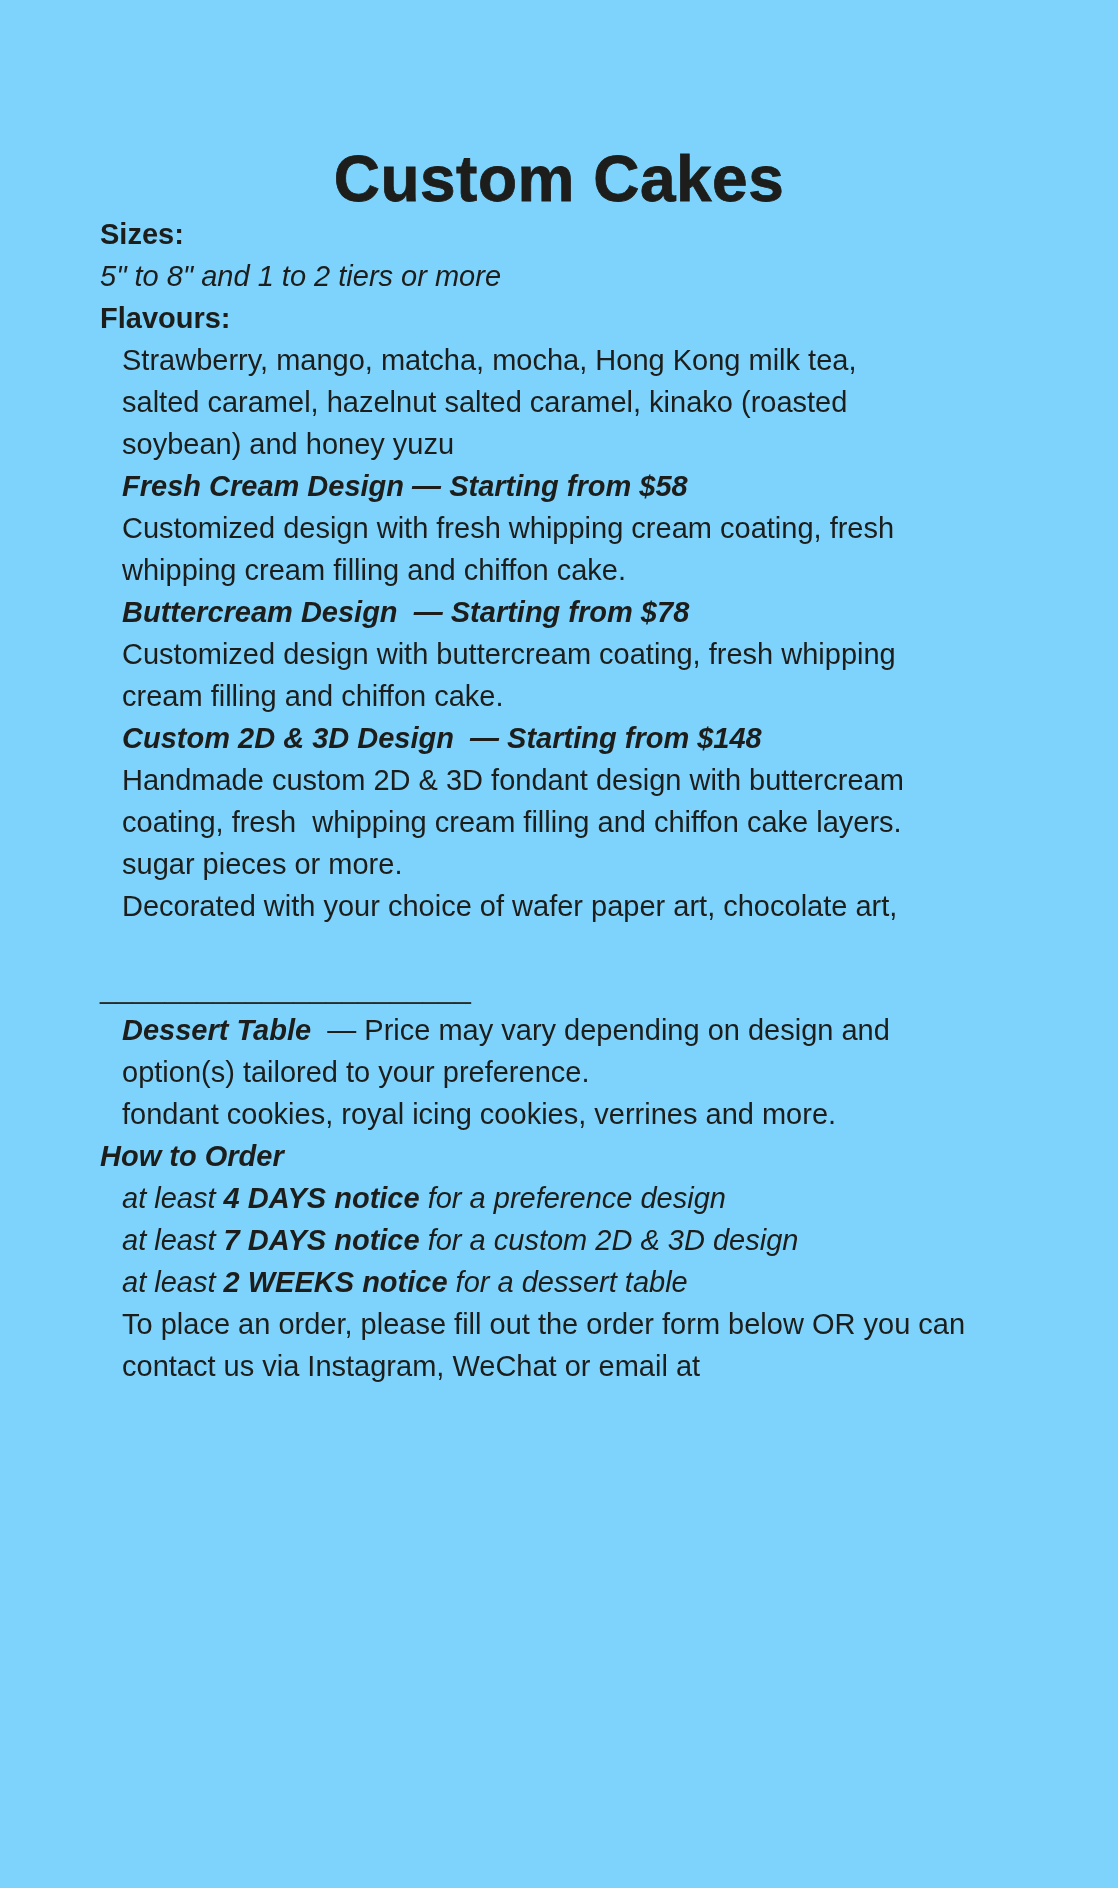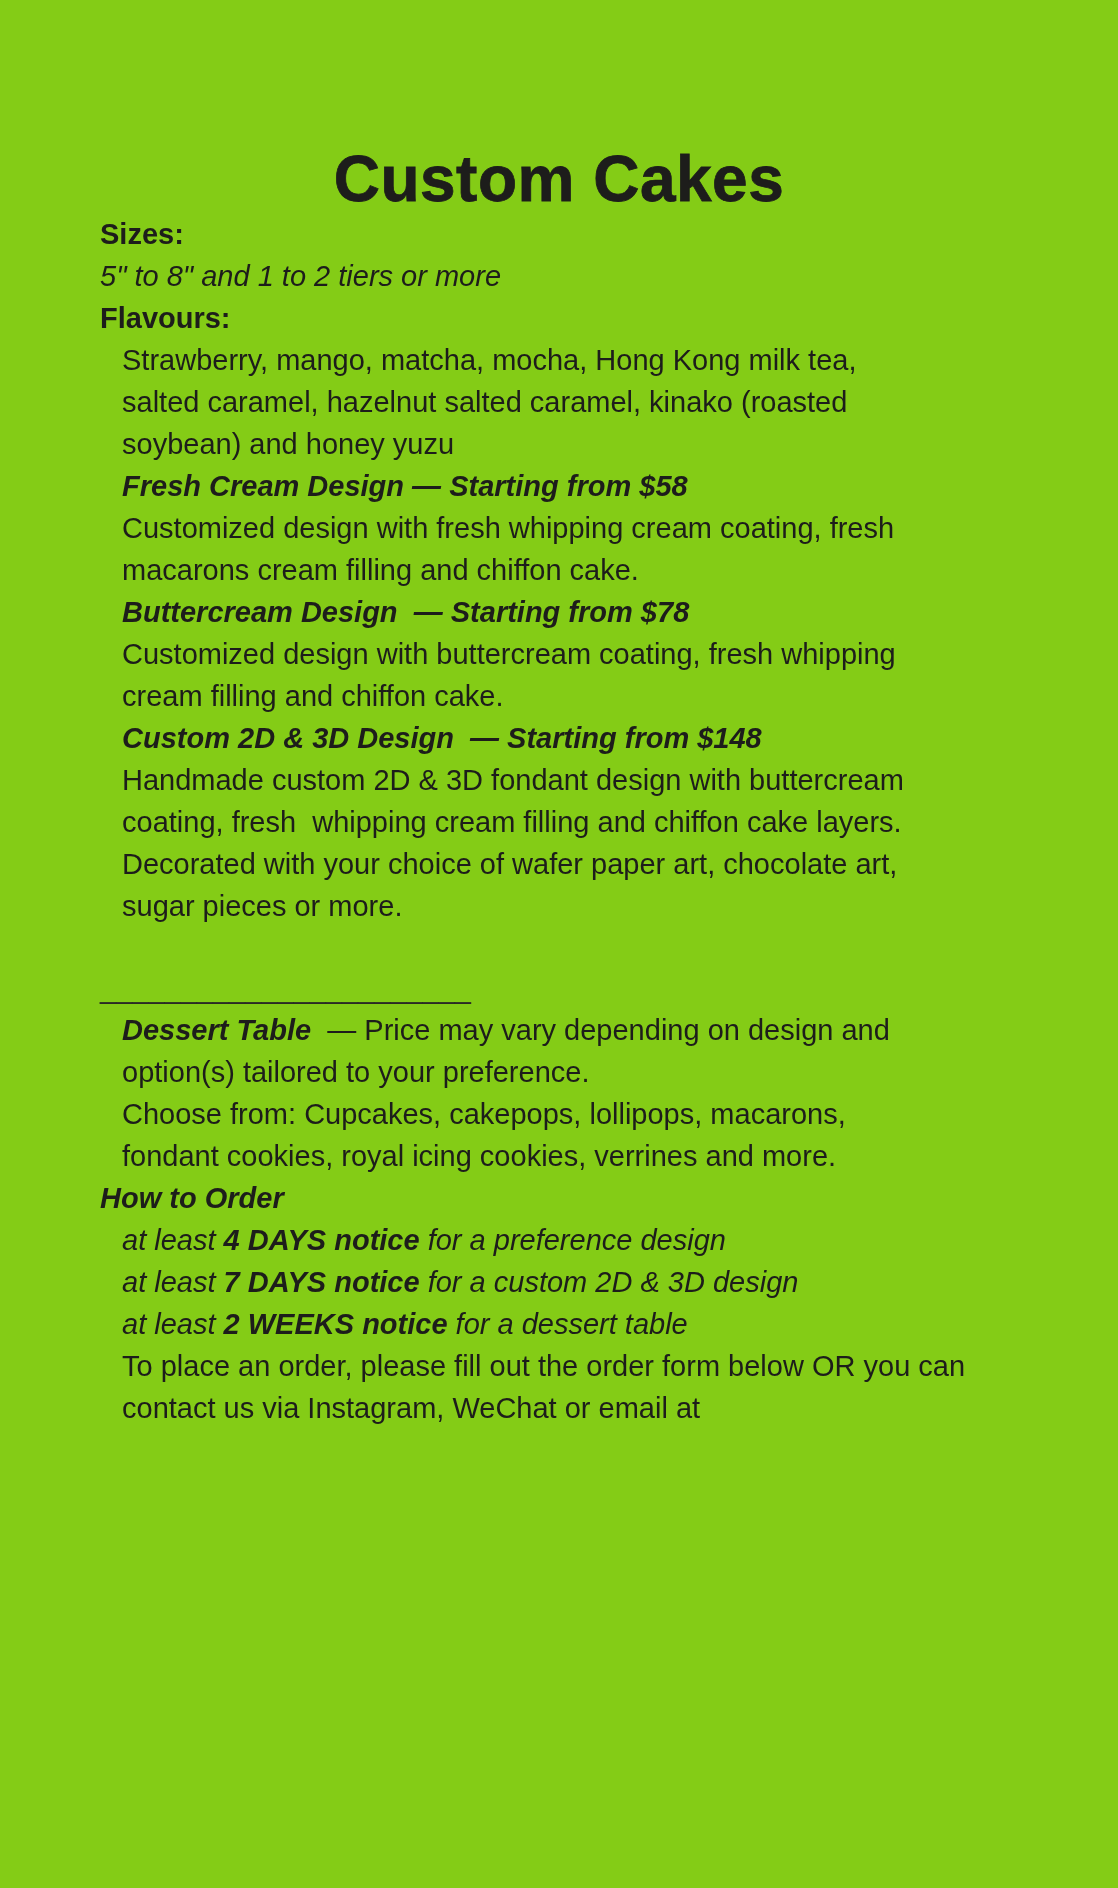--- a/index.html
+++ b/index.html
@@ -1,21 +1,21 @@
 <!DOCTYPE html>
 <html><head>
 <meta charset="utf-8">
 <style>
   html, body { margin: 0; padding: 0; }
   body { background: #F7EEBE; }
   .page {
     position: relative;
     width: 1118px;
     height: 1888px;
-    background: #84cc16;
+    background: #7dd3fc;
     color: #1d1d1b;
     font-family: "Liberation Sans", "DejaVu Sans", sans-serif;
     overflow: hidden;
     box-sizing: border-box;
   }
   .page-title {
     margin: 0;
     padding-top: 146px;
     font-size: 64px;
     line-height: 1.05;
@@ -68,51 +68,50 @@
     <div class="para block">
         <div class="line">Strawberry, mango, matcha, mocha, Hong Kong milk tea,</div>
         <div class="line">salted caramel, hazelnut salted caramel, kinako (roasted</div>
         <div class="line">soybean) and honey yuzu</div>
       </div>
 
     <div class="offering block">
       <div class="bi pre">Fresh Cream Design — Starting from $58</div>
       <div class="body block">
           <div class="line">Customized design with fresh whipping cream coating, fresh</div>
-          <div class="line">macarons cream filling and chiffon cake.</div>
+          <div class="line">whipping cream filling and chiffon cake.</div>
         </div>
     </div>
 
     <div class="offering block">
       <div class="bi pre">Buttercream Design  — Starting from $78</div>
       <div class="body block">
           <div class="line">Customized design with buttercream coating, fresh whipping</div>
           <div class="line">cream filling and chiffon cake.</div>
         </div>
     </div>
 
     <div class="offering block">
       <div class="bi pre">Custom 2D &amp; 3D Design  — Starting from $148</div>
       <div class="body block">
           <div class="line">Handmade custom 2D &amp; 3D fondant design with buttercream</div>
           <div class="line">coating, fresh  whipping cream filling and chiffon cake layers.</div>
+          <div class="line">sugar pieces or more.</div>
           <div class="line">Decorated with your choice of wafer paper art, chocolate art,</div>
-          <div class="line">sugar pieces or more.</div>
         </div>
     </div>
 
     <div class="divider">_______________________</div>
 
     <div class="dessert-para block">
       <div class="line"><span class="bi">Dessert Table</span><span>  — Price may vary depending on design and</span></div>
       <div class="line">option(s) tailored to your preference.</div>
     </div>
 
     <div class="choose-para block">
-        <div class="line">Choose from: Cupcakes, cakepops, lollipops, macarons,</div>
         <div class="line">fondant cookies, royal icing cookies, verrines and more.</div>
       </div>
 
     <p class="order-heading bi">How to Order</p>
     <div class="block">
       <div class="line italic"><span>at least </span><span class="bold">4 DAYS notice</span><span> for a preference design</span></div>
       <div class="line italic"><span>at least </span><span class="bold">7 DAYS notice</span><span> for a custom 2D &amp; 3D design</span></div>
       <div class="line italic"><span>at least </span><span class="bold">2 WEEKS notice</span><span> for a dessert table</span></div>
     </div>
 

